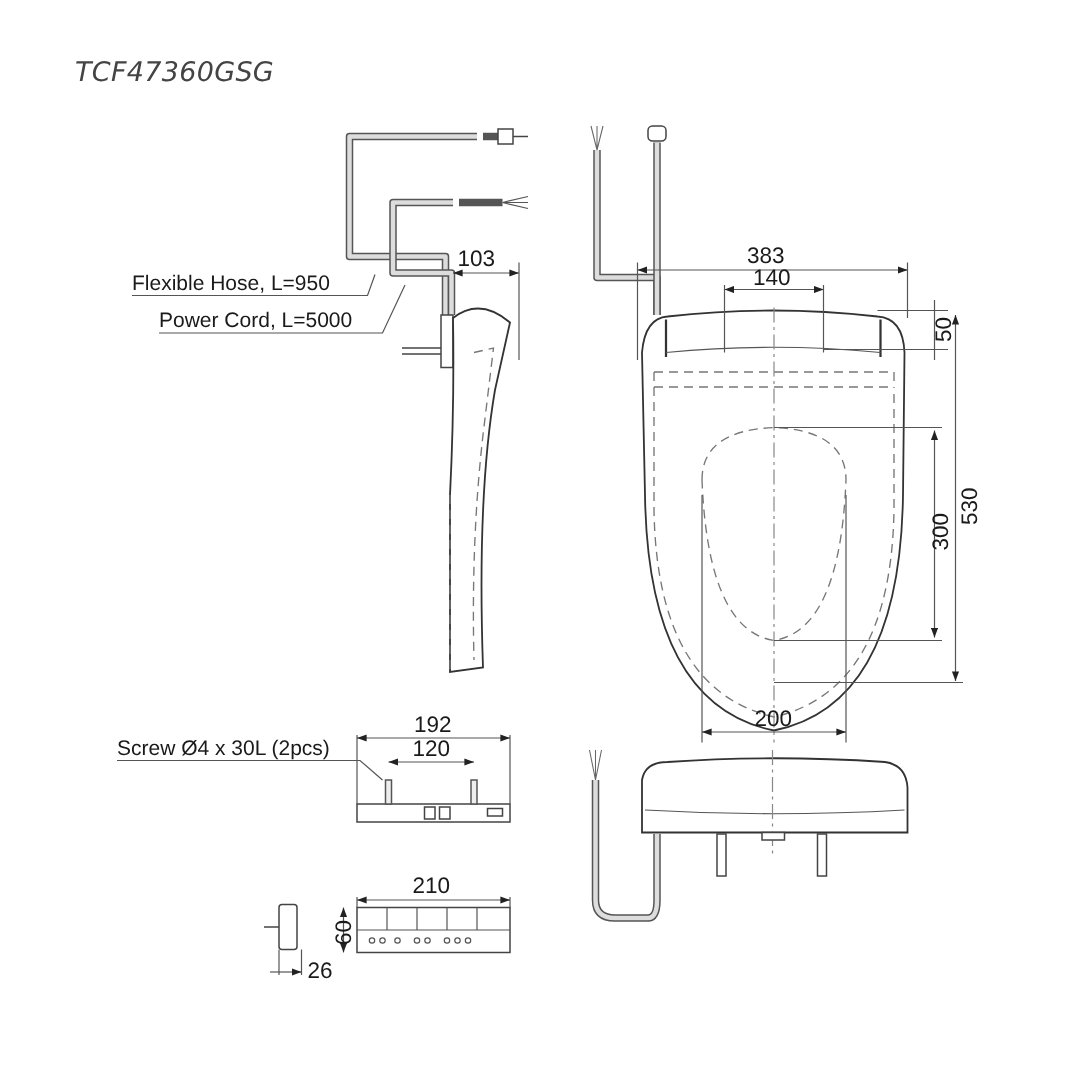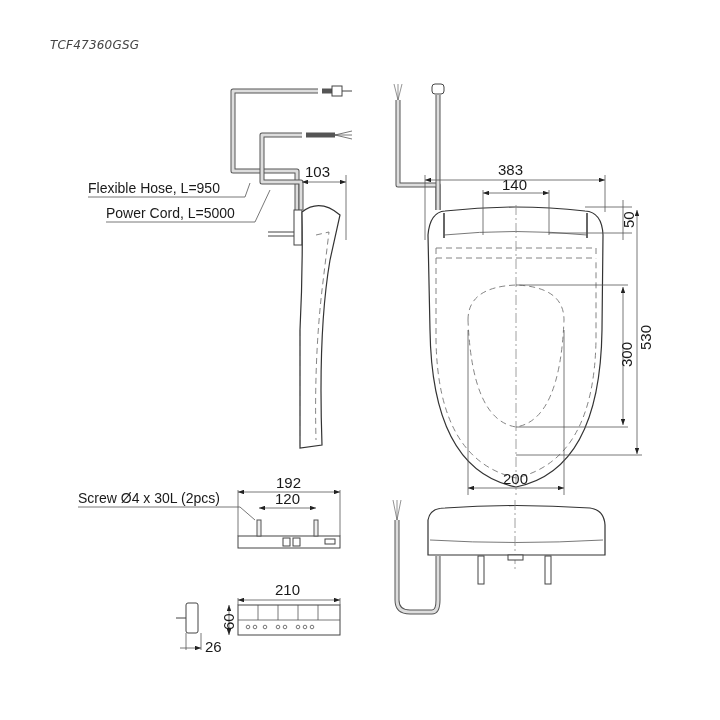--- a/index.html
+++ b/index.html
@@ -1,17 +1,17 @@
 <!DOCTYPE html>
 <html><head>
   <meta charset="utf-8">
   <style>
     html, body { margin: 0; padding: 0; background: #ffffff; }
     body { width: 720px; height: 720px; position: relative; overflow: hidden; font-family: "Liberation Sans", sans-serif; }
-    .model-code { position: absolute; left: 50px; top: 38px; font-family: "DejaVu Sans", sans-serif; font-style: italic; font-size: 12px; color: #444; letter-spacing: 0.2px; }
+    .model-code { position: absolute; left: 50px; top: 38px; font-family: "DejaVu Sans", sans-serif; font-style: italic; font-size: 18px; color: #444; letter-spacing: 0.2px; }
     svg { position: absolute; left: 0; top: 0; }
     .lbl { font-family: "Liberation Sans", sans-serif; font-size: 14px; fill: #1a1a1a; }
     .dim { font-family: "Liberation Sans", sans-serif; font-size: 15px; fill: #1a1a1a; }
     .thin { stroke: #555; stroke-width: 0.8; fill: none; }
     .body { stroke: #333; stroke-width: 1.2; fill: #fff; }
     .dash { stroke: #777; stroke-width: 0.9; fill: none; stroke-dasharray: 6 4; }
     .center { stroke: #888; stroke-width: 0.8; fill: none; stroke-dasharray: 10 3 2 3; }
     .pipe { stroke: #555; stroke-width: 5; fill: none; stroke-linejoin: round; }
     .pipein { stroke: #ddd; stroke-width: 3; fill: none; stroke-linejoin: round; }
   </style>

